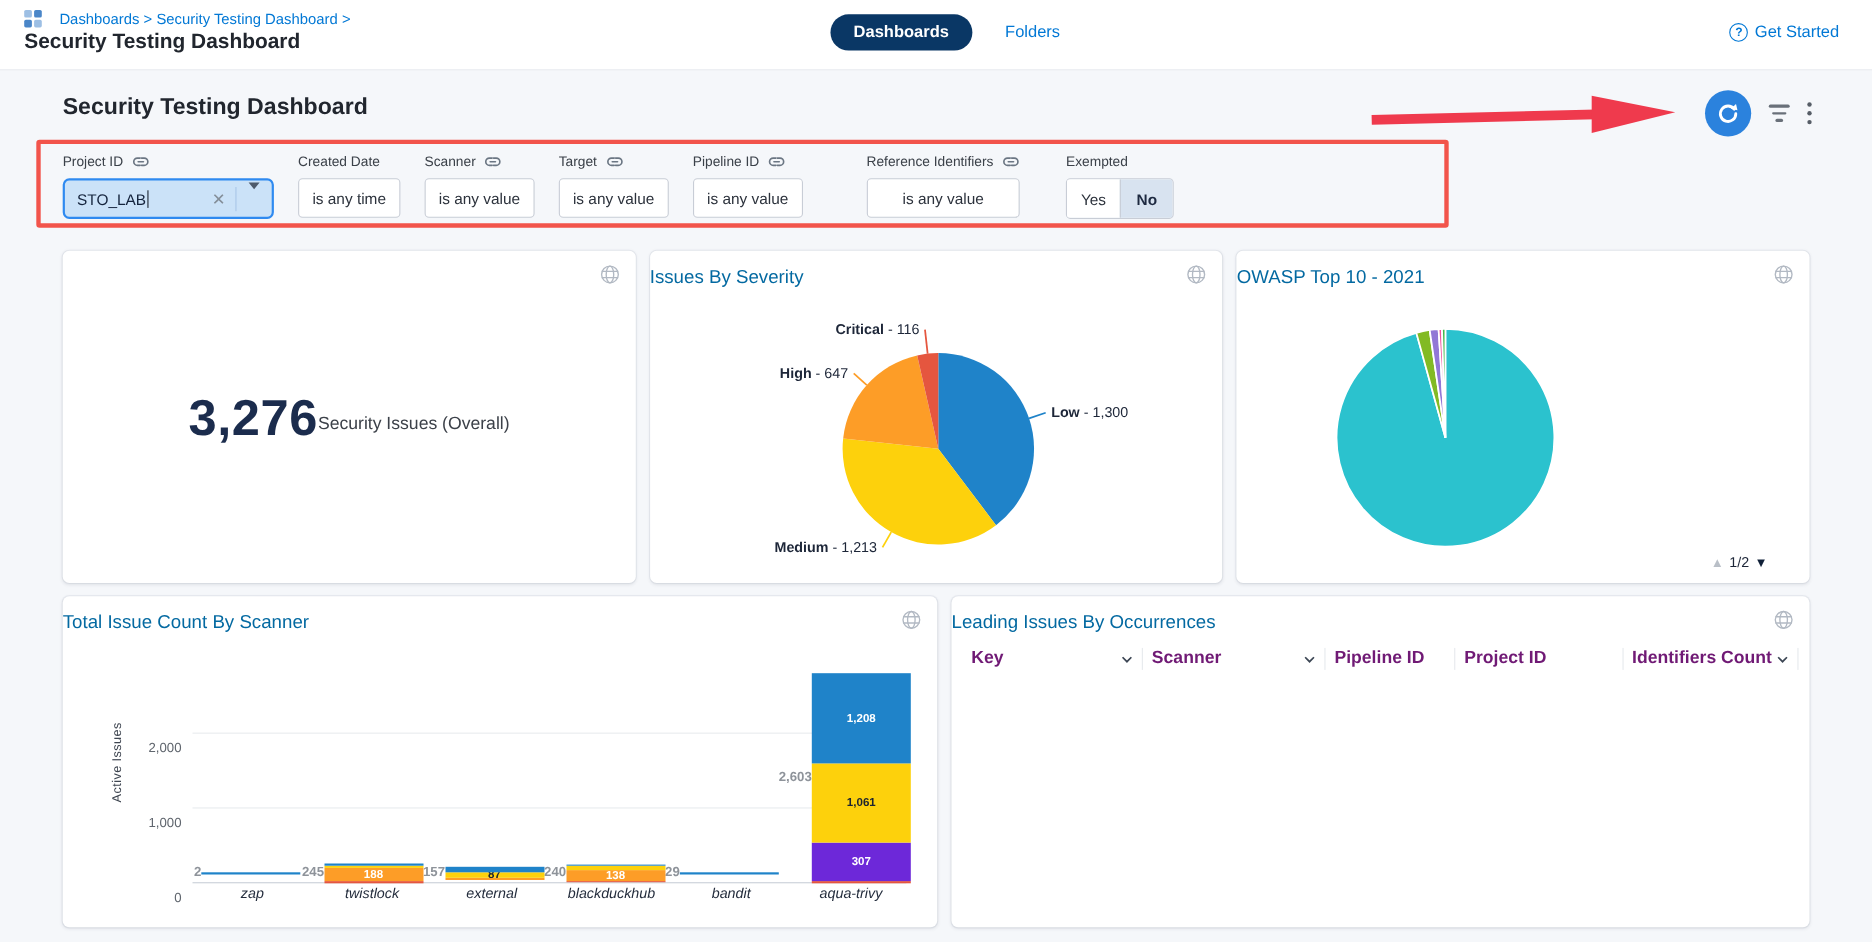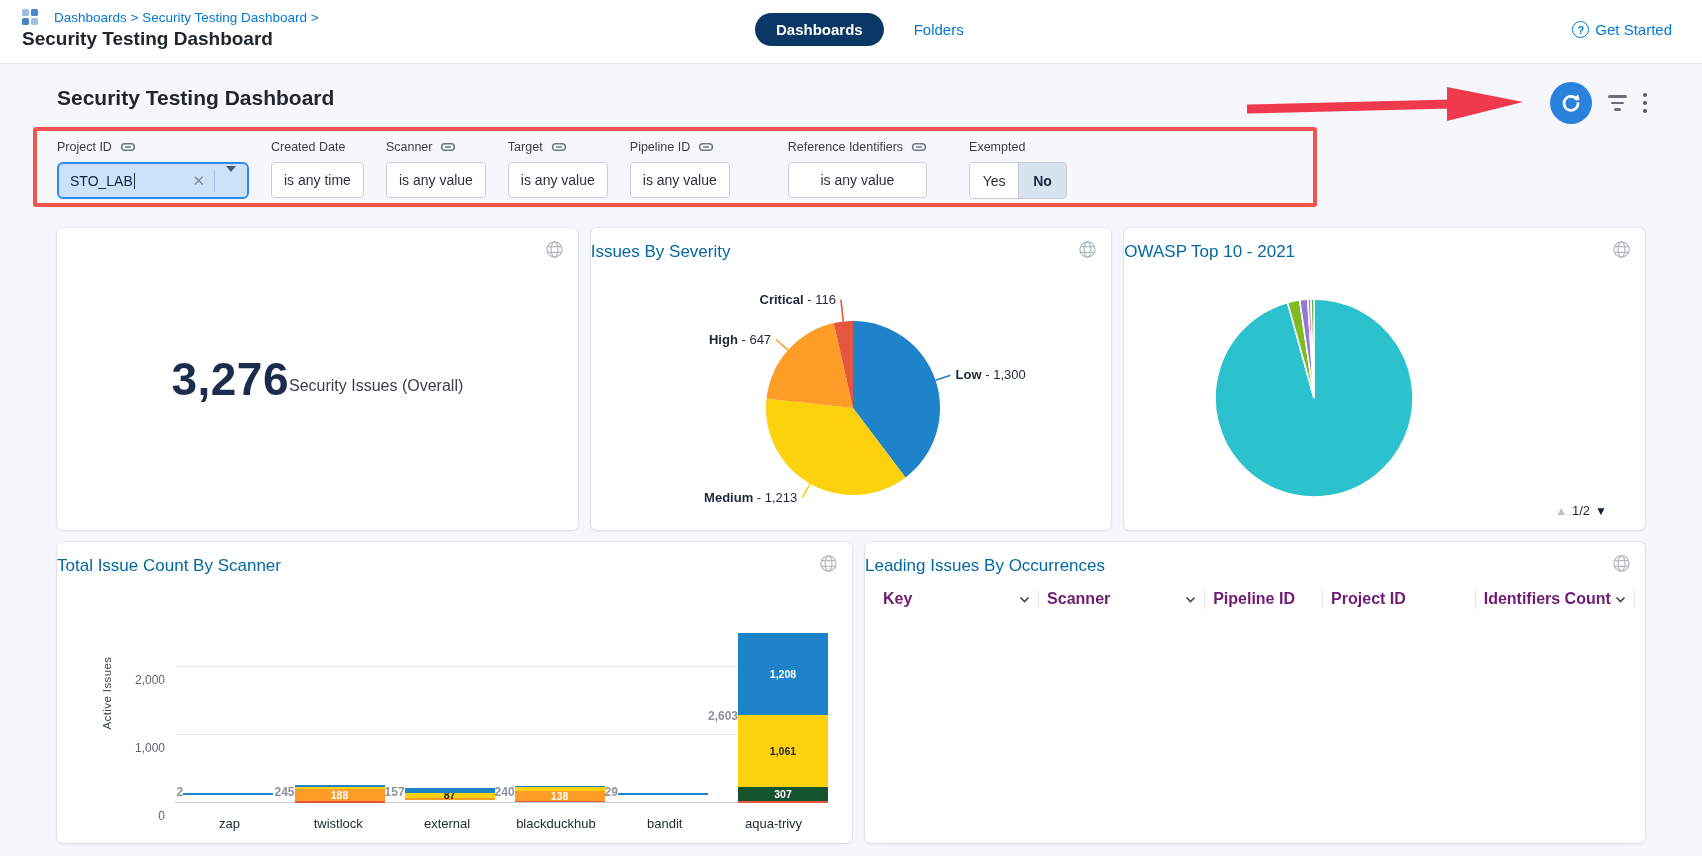--- a/index.html
+++ b/index.html
@@ -94,21 +94,21 @@
   .tick-label { position:absolute; right:calc(100% + 10px); transform:translateY(50%);
     font-size:12px; color:#60666e; white-space:nowrap; }
   .ylabel { position:absolute; left:50px; top:50%; transform:translate(-50%,-50%) rotate(-90deg);
     font-size:11.5px; color:#3e4550; letter-spacing:.4px; white-space:nowrap; }
   .bars { position:absolute; inset:0; display:flex; align-items:flex-end; }
   .bar-col { flex:1; display:flex; align-items:center; justify-content:center; }
   .bar-total { font-size:12px; font-weight:700; color:#8e939a; margin-bottom:4px; }
   .bar-stack { width:90px; display:flex; flex-direction:column-reverse; }
   .bar-seg { position:relative; width:100%; display:flex; align-items:center; justify-content:center; }
   .seg-label { font-size:10.5px; font-weight:700; line-height:1; position:absolute; }
-  .cat-row { position:absolute; left:118px; right:24px; bottom:12px; display:flex; }
+  .cat-row { position:absolute; left:118px; right:24px; bottom:24px; display:flex;font-style:italic; }
   .cat-label { flex:1; text-align:center; font-size:13px; color:#232c3c; }
 
   
   .tbl-head { position:absolute; left:10px; right:10px; top:44px; display:flex; align-items:center; height:26px; }
   .th { display:flex; align-items:center; justify-content:space-between; padding:0 8px;
     border-right:1px solid #e6e9ed; height:20px; cursor:pointer; }
   .th span { font-size:16px; font-weight:700; color:#701a75; white-space:nowrap; }
   .tbl-body { position:absolute; left:10px; right:10px; top:72px; bottom:14px; background:#fff; }
 </style>
 </head>
@@ -394,21 +394,21 @@
           <div class="bar-col">
       <div class="bar-total">29</div>
       <div class="bar-stack">
               <div class="bar-seg" style="height:2.0px;background:#1f83c9"></div>
             </div>
           </div>
           <div class="bar-col">
       <div class="bar-total">2,603</div>
       <div class="bar-stack">
               <div class="bar-seg" style="height:1.8px;background:#e5563f"></div>
-              <div class="bar-seg" style="height:14px;background:#14532d">
+              <div class="bar-seg" style="height:35px;background:#6d28d9">
                 <span class="seg-label" style="color:#ffffff">307</span>
               </div>
               <div class="bar-seg" style="height:72.1px;background:#fdd10c">
                 <span class="seg-label" style="color:#1d2430">1,061</span>
               </div>
               <div class="bar-seg" style="height:82.1px;background:#1f83c9">
                 <span class="seg-label" style="color:#ffffff">1,208</span>
               </div>
             </div>
           </div>

